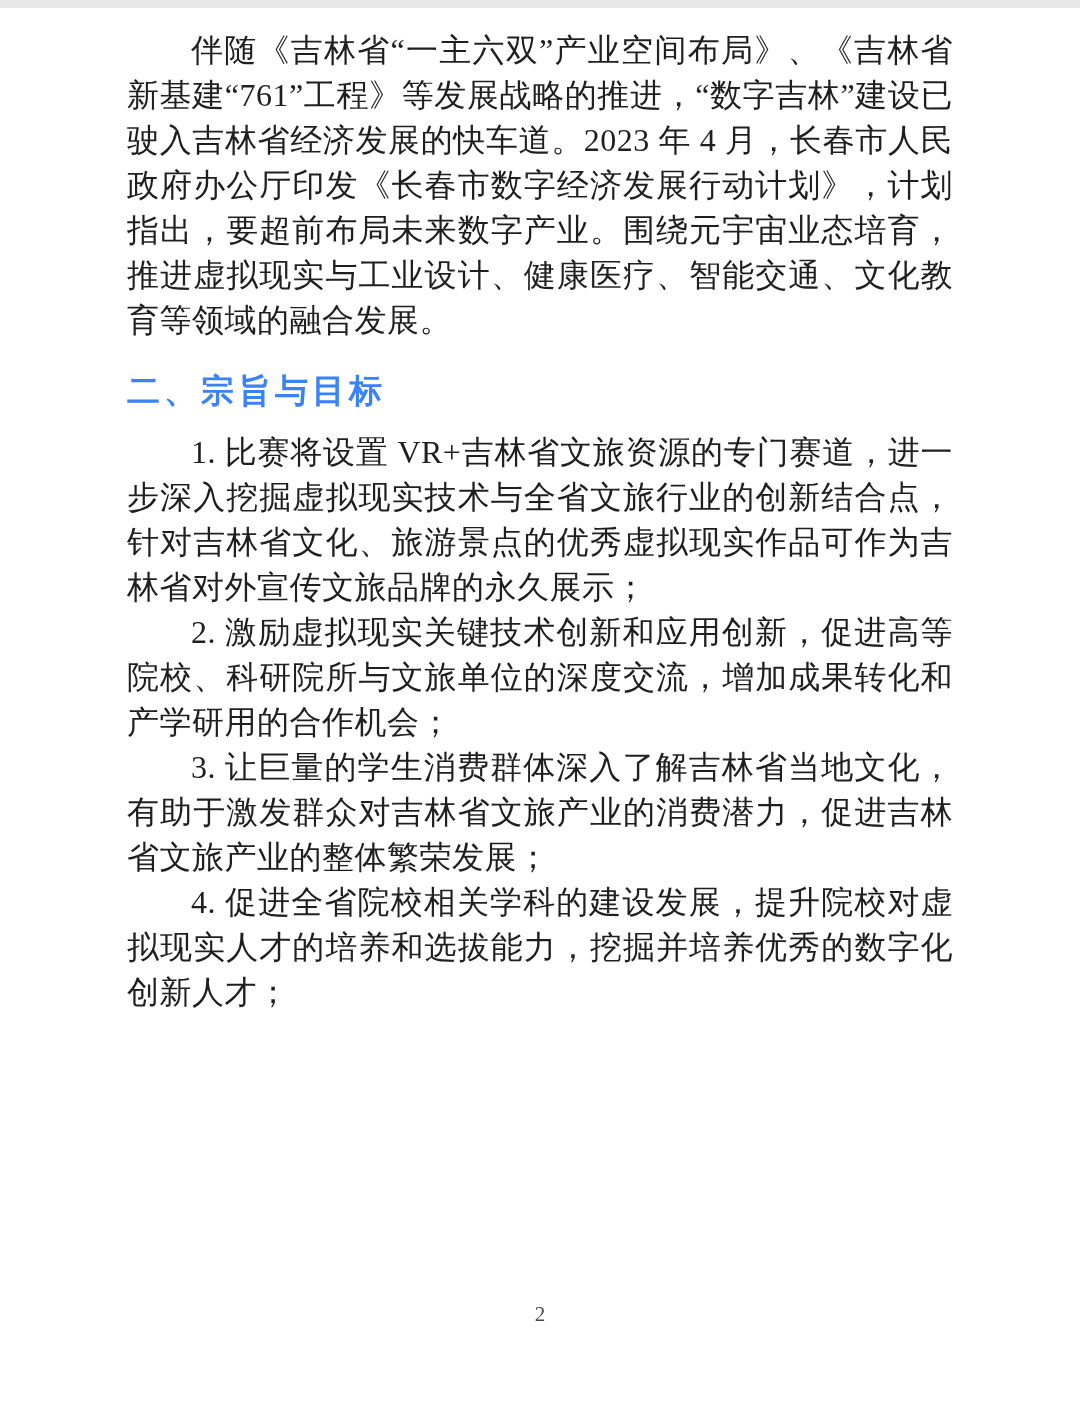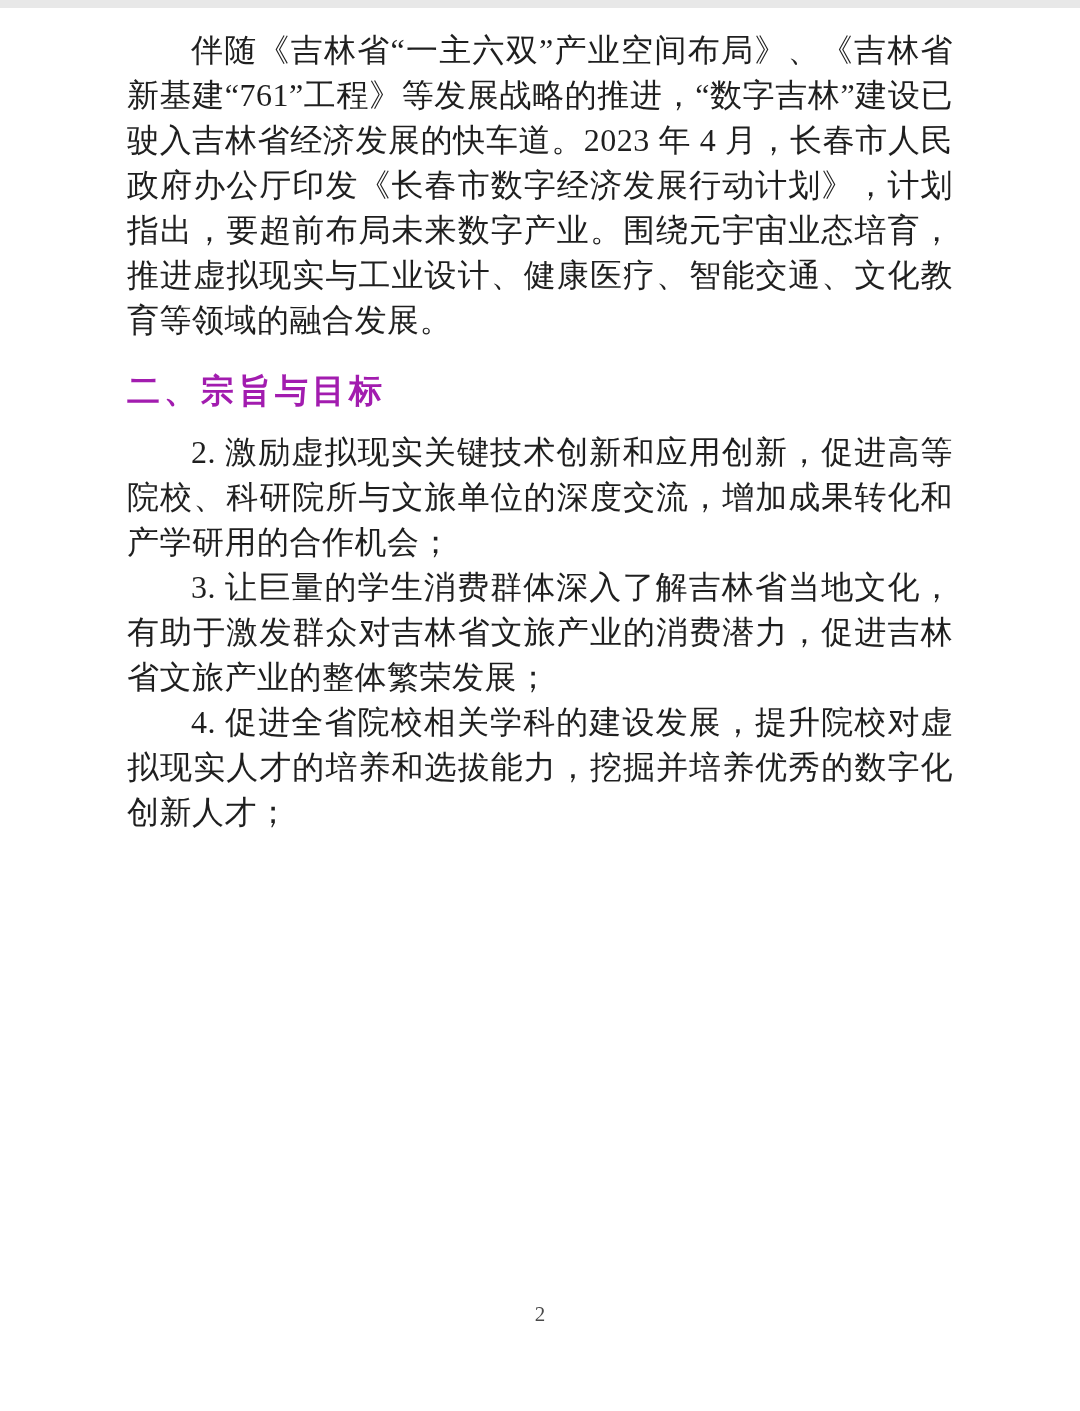--- a/index.html
+++ b/index.html
@@ -30,21 +30,21 @@
   .para {
     margin: 0;
     text-indent: 2em;
   }
   .section-heading {
     margin: 25px 0 16px 0;
     font-family: "Liberation Sans", "DejaVu Sans", sans-serif;
     font-weight: 700;
     font-size: 33px;
     line-height: 46px;
-    color: #a21caf;
+    color: #3b82f6;
     letter-spacing: 4px;
     text-indent: 0;
   }
   .page-number {
     position: absolute;
     left: 0;
     right: 0;
     top: 1294px;
     text-align: center;
     font-family: "Liberation Serif", "DejaVu Serif", serif;
@@ -52,18 +52,19 @@
     color: #4a4a4a;
   }
 </style>
 </head>
 <body>
 
 <div class="sheet">
   <div class="text-block">
     <p class="para">伴随《吉林省“一主六双”产业空间布局》、《吉林省新基建“761”工程》等发展战略的推进，“数字吉林”建设已驶入吉林省经济发展的快车道。2023 年 4 月，长春市人民政府办公厅印发《长春市数字经济发展行动计划》，计划指出，要超前布局未来数字产业。围绕元宇宙业态培育，推进虚拟现实与工业设计、健康医疗、智能交通、文化教育等领域的融合发展。</p>
     <h2 class="section-heading">二、宗旨与目标</h2>
+    <p class="para">1. 比赛将设置 VR+吉林省文旅资源的专门赛道，进一步深入挖掘虚拟现实技术与全省文旅行业的创新结合点，针对吉林省文化、旅游景点的优秀虚拟现实作品可作为吉林省对外宣传文旅品牌的永久展示；</p>
     <p class="para">2. 激励虚拟现实关键技术创新和应用创新，促进高等院校、科研院所与文旅单位的深度交流，增加成果转化和产学研用的合作机会；</p>
     <p class="para">3. 让巨量的学生消费群体深入了解吉林省当地文化，有助于激发群众对吉林省文旅产业的消费潜力，促进吉林省文旅产业的整体繁荣发展；</p>
     <p class="para">4. 促进全省院校相关学科的建设发展，提升院校对虚拟现实人才的培养和选拔能力，挖掘并培养优秀的数字化创新人才；</p>
   </div>
   <div class="page-number">2</div>
 </div>
 
 </body></html>

